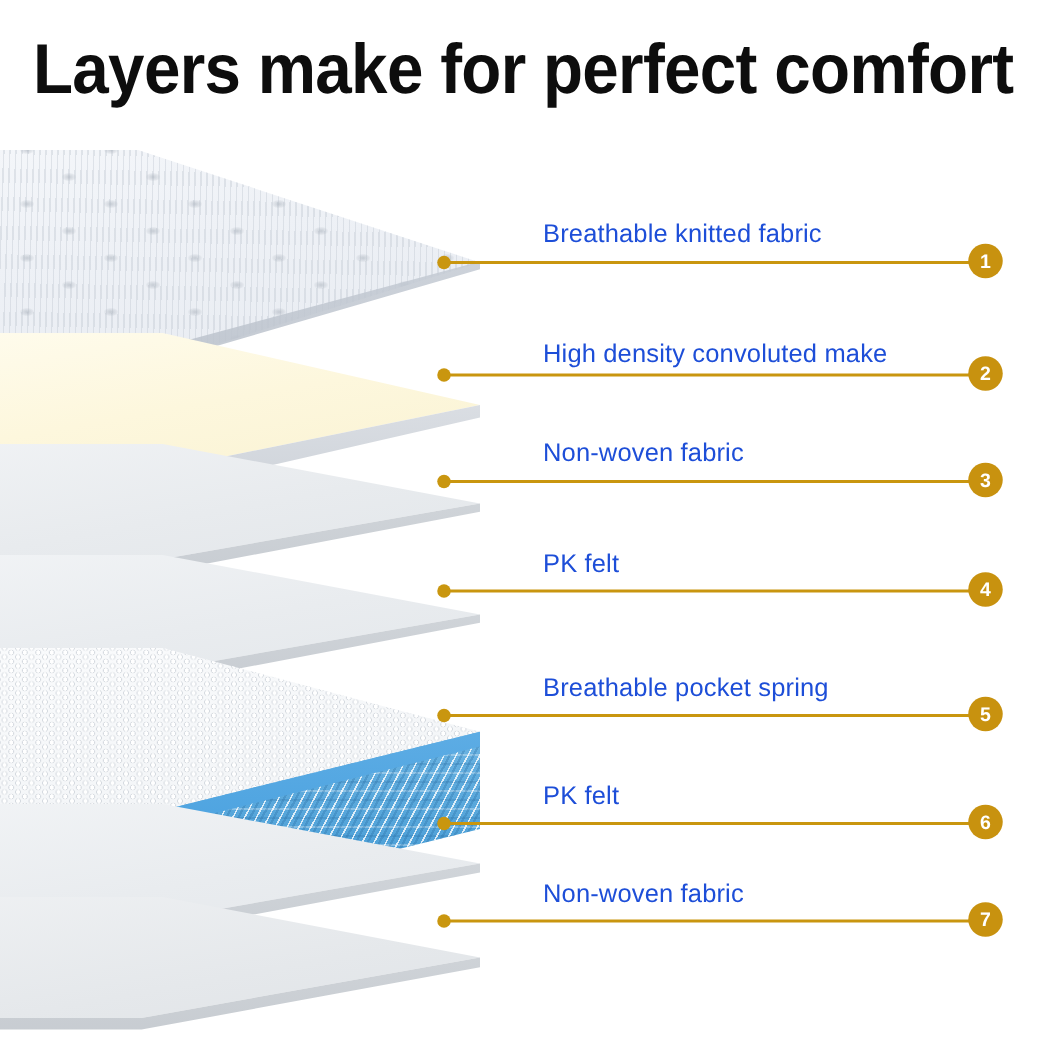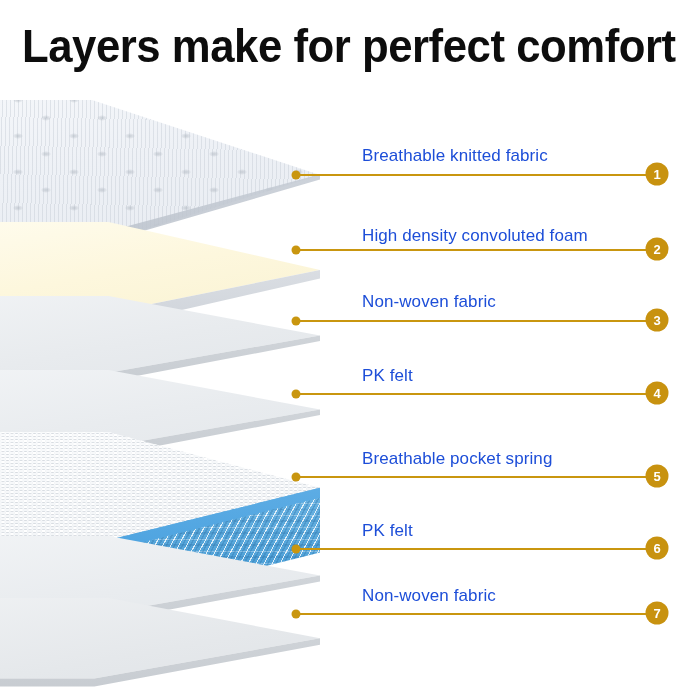--- a/index.html
+++ b/index.html
@@ -238,21 +238,21 @@
   </div>
 
   <div class="callout">
     <div class="callout-label" style="left:362px;top:146px;">Breathable knitted fabric</div>
     <div class="lead-dot" style="left:296px;top:175px;"></div>
     <div class="lead-line" style="left:296px;top:174px;width:352px;"></div>
     <div class="badge" style="left:657px;top:174px;">1</div>
   </div>
 
   <div class="callout">
-    <div class="callout-label" style="left:362px;top:226px;">High density convoluted foam</div>
+    <div class="callout-label" style="left:362px;top:226px;">High density convoluted make</div>
     <div class="lead-dot" style="left:296px;top:250px;"></div>
     <div class="lead-line" style="left:296px;top:249px;width:352px;"></div>
     <div class="badge" style="left:657px;top:249px;">2</div>
   </div>
 
   <div class="callout">
     <div class="callout-label" style="left:362px;top:292px;">Non-woven fabric</div>
     <div class="lead-dot" style="left:296px;top:321px;"></div>
     <div class="lead-line" style="left:296px;top:320px;width:352px;"></div>
     <div class="badge" style="left:657px;top:320px;">3</div>

